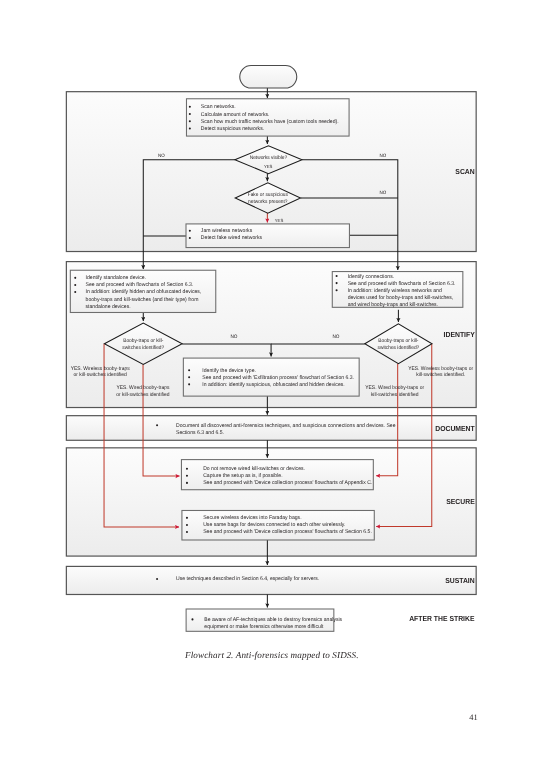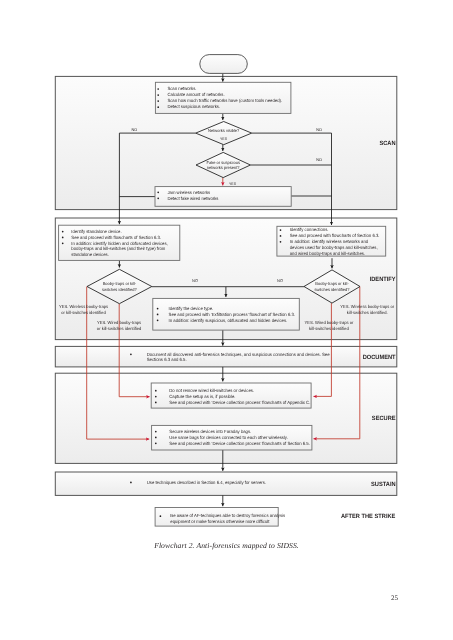--- a/index.html
+++ b/index.html
@@ -155,14 +155,14 @@
         <circle cx="155.8" cy="443.31" r="0.85" fill="#231f20"></circle>
         <text x="169.3" y="444.56" font-size="4.55" font-family="&quot;Liberation Sans&quot;, sans-serif" fill="#231f20" text-anchor="start" transform="translate(11.004499999999991,0) scale(0.935,1)">See and proceed with 'Device collection process' flowcharts of Section 6.5.</text>
         <circle cx="130.9" cy="482.45" r="0.85" fill="#231f20"></circle>
         <text x="146.7" y="483.7" font-size="4.55" font-family="&quot;Liberation Sans&quot;, sans-serif" fill="#231f20" text-anchor="start" transform="translate(9.535499999999992,0) scale(0.935,1)">Use techniques described in Section 6.4, especially for servers.</text>
         <circle cx="160.4" cy="516.15" r="0.85" fill="#231f20"></circle>
         <text x="170.3" y="517.4" font-size="4.55" font-family="&quot;Liberation Sans&quot;, sans-serif" fill="#231f20" text-anchor="start" transform="translate(11.06949999999999,0) scale(0.935,1)">Be aware of AF-techniques able to destroy forensics analysis</text>
         <text x="170.3" y="523.1" font-size="4.55" font-family="&quot;Liberation Sans&quot;, sans-serif" fill="#231f20" text-anchor="start" transform="translate(11.06949999999999,0) scale(0.935,1)">equipment or make forensics otherwise more difficult</text>
       </g>
   </svg>
   <div class="cap" style="top:541px;">Flowchart 2. Anti-forensics mapped to SIDSS.</div>
-  <div class="pno" style="left:391px;top:594px;">25</div>
+  <div class="pno" style="left:391px;top:594px;">41</div>
 </div>
 
 </body></html>

